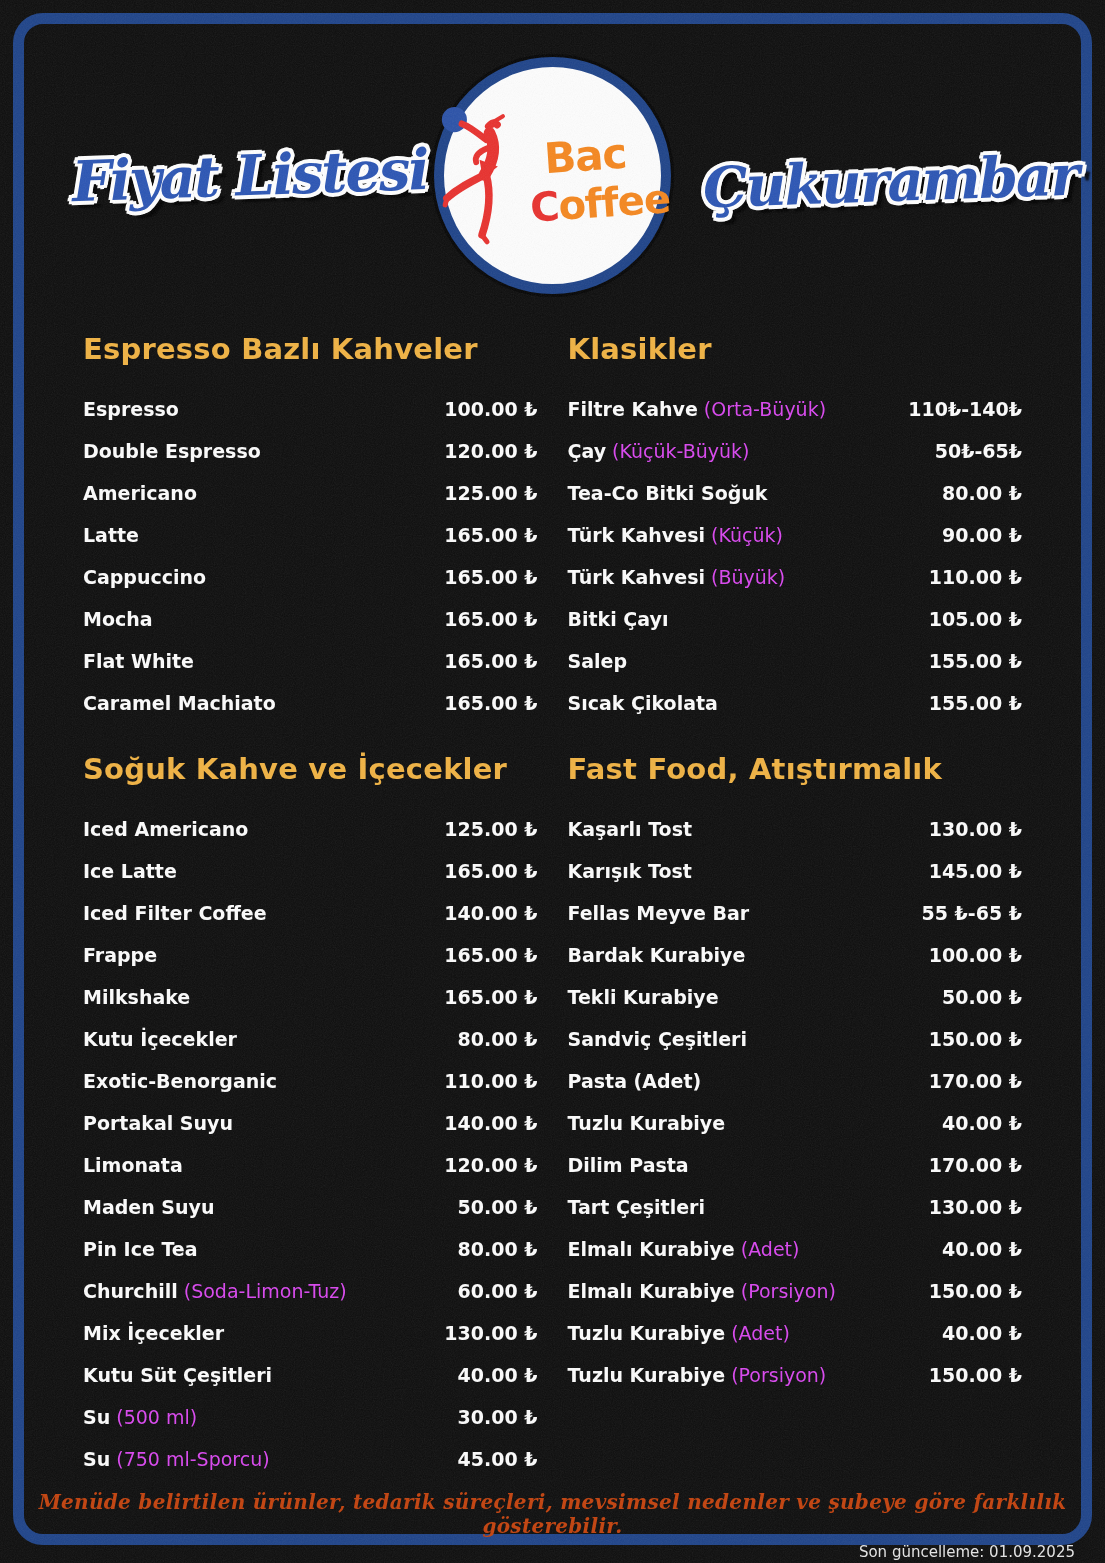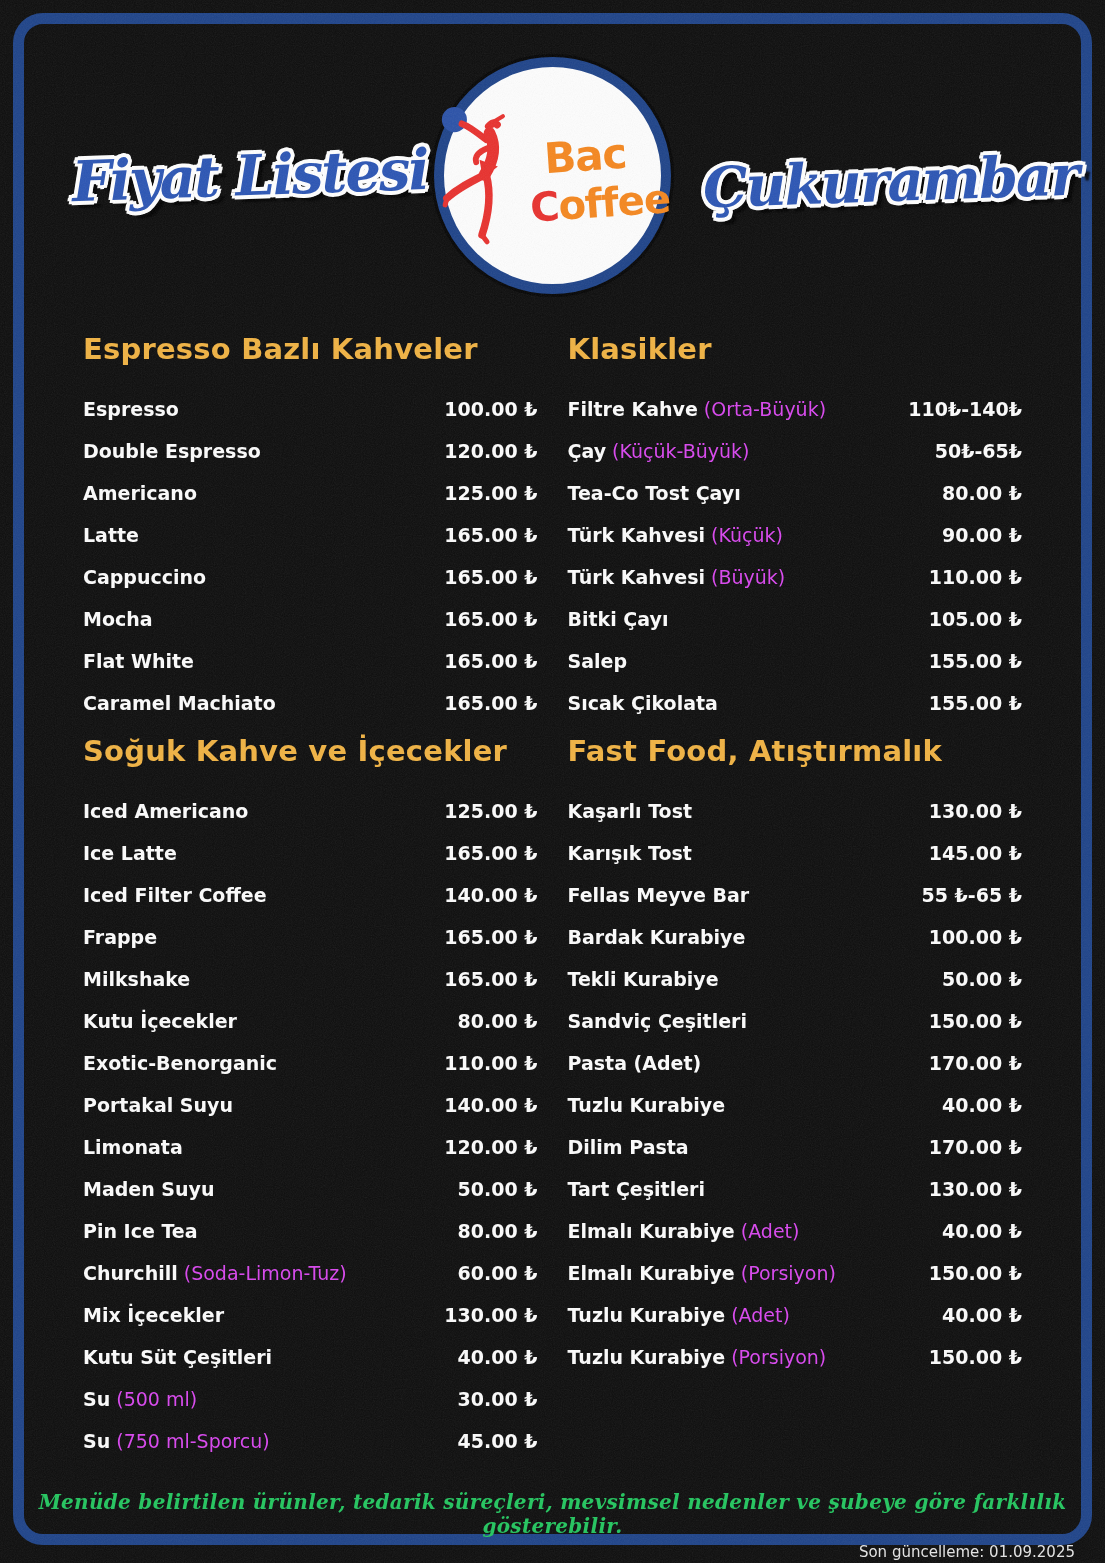--- a/index.html
+++ b/index.html
@@ -73,21 +73,21 @@
   
   .menu {
     position:absolute;
     left:83px; top:330px;
     width:939px;
     display:grid;
     grid-template-columns:1fr 1fr;
     column-gap:30px;
     z-index:10;
   }
-  .menu-section + .menu-section { margin-top:8px; }
+  .menu-section + .menu-section { margin-top:26px; }
   .section-title {
     color:#f0b242;
     font-size:29px;
     font-weight:bold;
     letter-spacing:0.2px;
     margin-bottom:20px;
     height:38px;
     line-height:38px;
   }
   .rows { display:flex; flex-direction:column; }
@@ -112,21 +112,21 @@
   .disclaimer {
     position:absolute;
     left:0; top:1490px;
     width:100%;
     text-align:center;
     z-index:10;
     font-family:"DejaVu Serif", serif;
     font-style:italic;
     font-weight:bold;
     font-size:20px;
-    color:#22c55e;
+    color:#c2410c;
     letter-spacing:0.3px;
   }
   .last-update {
     position:absolute;
     right:30px; bottom:2px;
     z-index:10;
     font-size:15px;
     color:#e5e5e5;
   }
 </style>
@@ -317,21 +317,21 @@
     <span class="item-name"><b class="n">Filtre Kahve</b><span class="note">&nbsp;(Orta-Büyük)</span></span>
     <span class="item-price">110₺-140₺</span>
   </div>
 
   <div class="row">
     <span class="item-name"><b class="n">Çay</b><span class="note">&nbsp;(Küçük-Büyük)</span></span>
     <span class="item-price">50₺-65₺</span>
   </div>
 
   <div class="row">
-    <span class="item-name"><b class="n">Tea-Co Tost Çayı</b></span>
+    <span class="item-name"><b class="n">Tea-Co Bitki Soğuk</b></span>
     <span class="item-price">80.00 ₺</span>
   </div>
 
   <div class="row">
     <span class="item-name"><b class="n">Türk Kahvesi</b><span class="note">&nbsp;(Küçük)</span></span>
     <span class="item-price">90.00 ₺</span>
   </div>
 
   <div class="row">
     <span class="item-name"><b class="n">Türk Kahvesi</b><span class="note">&nbsp;(Büyük)</span></span>

